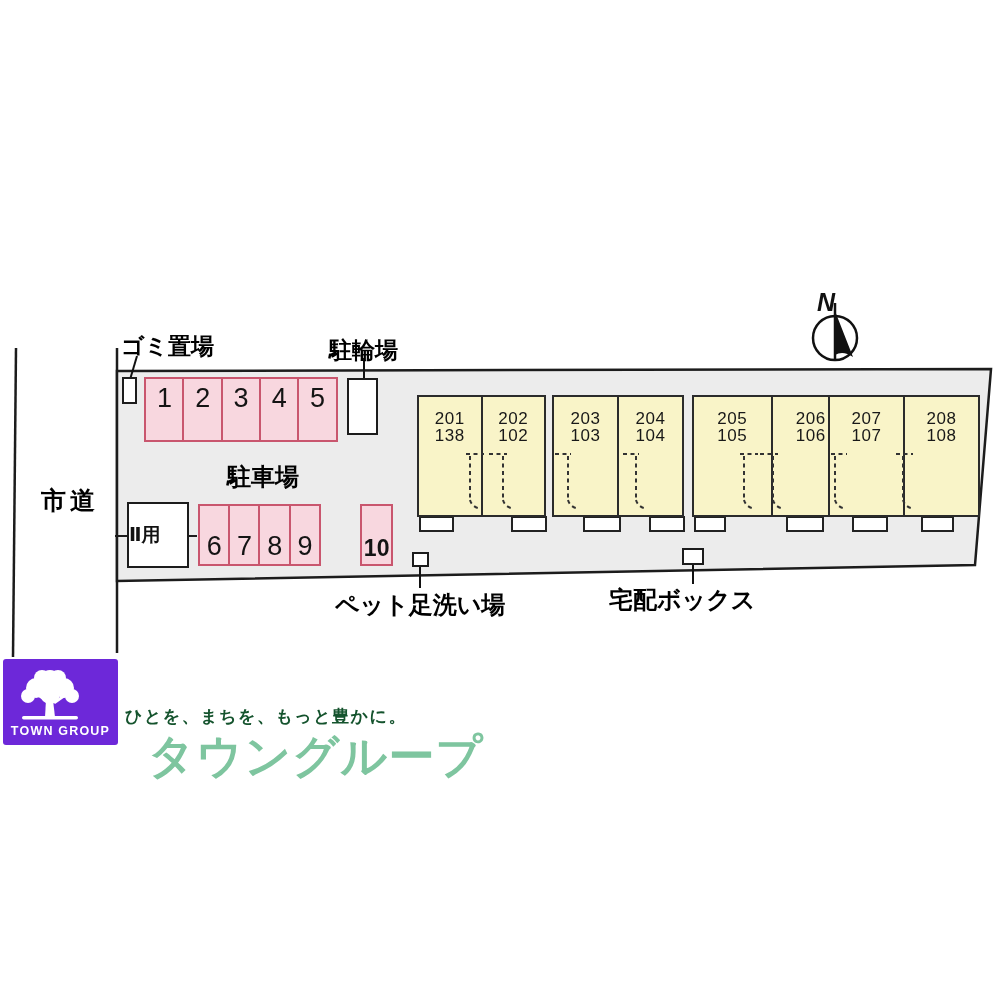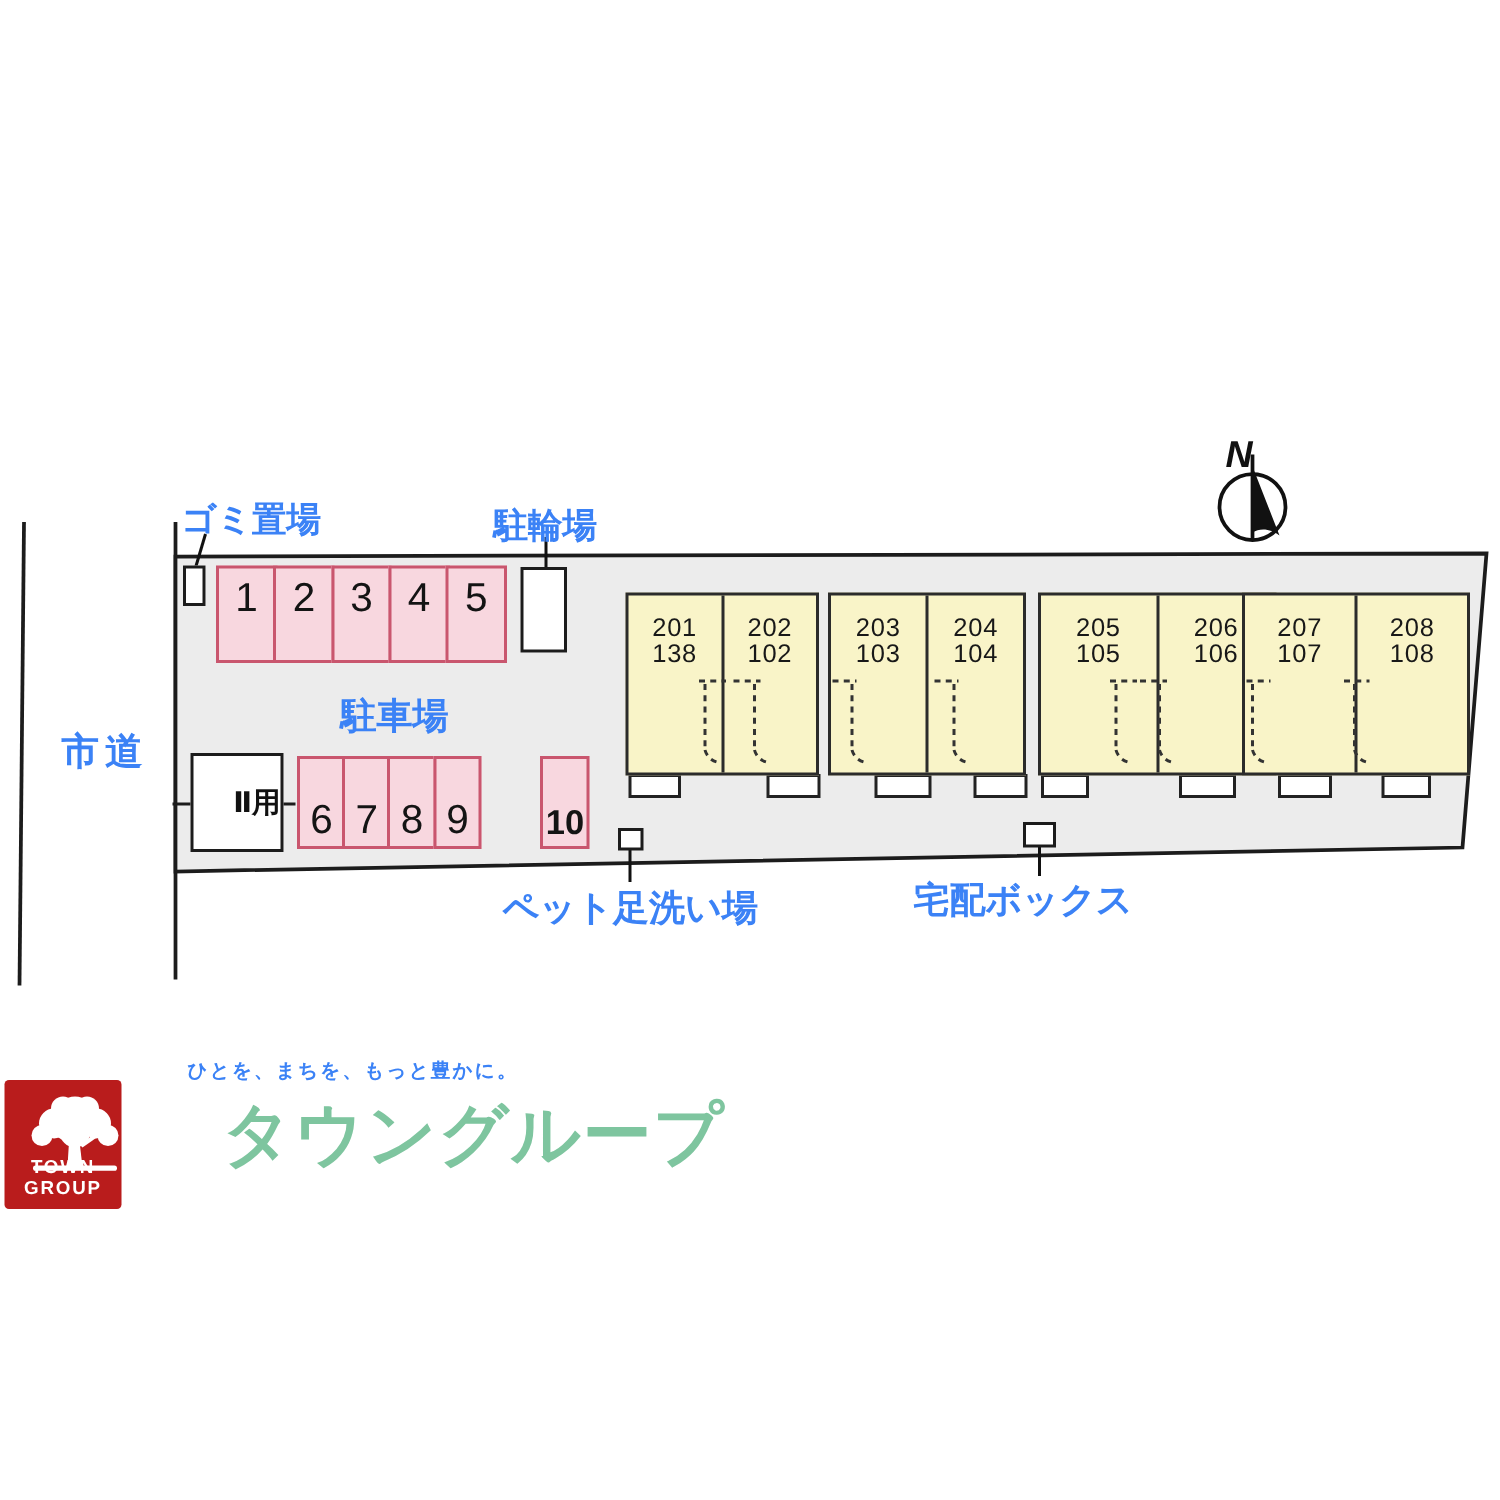--- a/index.html
+++ b/index.html
@@ -1,21 +1,21 @@
 <!DOCTYPE html>
 <html><head>
 <meta charset="utf-8">
 <style>
   html,body{margin:0;padding:0;background:#fff;}
   #canvas{position:relative;width:1000px;height:1000px;background:#ffffff;overflow:hidden;
           font-family:"Liberation Sans","DejaVu Sans",sans-serif;color:#111;}
   svg{display:block;}
   
   #base-svg{position:absolute;left:0;top:0;z-index:0;}
-  .jp-label{position:absolute;z-index:3;font-weight:600;color:#3b82f6;white-space:nowrap;}
+  .jp-label{position:absolute;z-index:3;font-weight:600;color:#000000;white-space:nowrap;}
   .lbl-s{font-size:23px;}
   .lbl-m{font-size:24px;}
   
   .block{position:absolute;top:395px;height:122px;background:#f9f4c8;border:2px solid #2b2b2b;
          box-sizing:border-box;display:flex;z-index:2;}
   .unit{flex:1;position:relative;}
   .unit.divider{border-right:2px solid #2b2b2b;}
   .unit-label{margin-top:13px;text-align:center;font-size:17px;line-height:17px;
               font-weight:500;letter-spacing:.5px;color:#181818;}
   .block .stairs{position:absolute;left:0;top:0;pointer-events:none;}
@@ -23,28 +23,28 @@
   .prow{position:absolute;display:flex;z-index:2;}
   .pcell{flex:1;background:#f8d7df;border:2.5px solid #c9566e;box-sizing:border-box;
          margin-left:-2.5px;display:flex;flex-direction:column;align-items:center;
          font-size:27px;color:#141414;}
   .pcell:first-child{margin-left:0;}
   .prow.top .pcell{justify-content:flex-start;padding-top:4px;}
   .prow.bottom .pcell{justify-content:flex-end;padding-bottom:2px;}
   .pcell.hl{font-weight:700;font-size:23px;padding-bottom:7px;margin-left:39px;}
   
   .wbox{position:absolute;background:#fff;border:2px solid #1c1c1c;box-sizing:border-box;z-index:2;}
-  #reserved-box{display:flex;align-items:center;justify-content:flex-end;font-size:19px;font-weight:600;}
-  
-  #logo-square{position:absolute;left:3px;top:720px;width:78px;height:86px;background:#b91c1c;
+  #reserved-box{display:flex;align-items:center;justify-content:flex-start;font-size:19px;font-weight:600;}
+  
+  #logo-square{position:absolute;left:3px;top:659px;width:115px;height:86px;background:#6d28d9;
                border-radius:3px;z-index:2;}
   #logo-square .town{position:absolute;left:0;right:0;bottom:7px;text-align:center;color:#fff;
                      font-size:12.5px;font-weight:700;letter-spacing:1.2px;}
-  #tagline{position:absolute;left:125px;top:705px;font-size:13px;letter-spacing:1.5px;
-           font-weight:600;color:#3b82f6;z-index:2;}
+  #tagline{position:absolute;left:125px;top:705px;font-size:17px;letter-spacing:1.5px;
+           font-weight:600;color:#14532d;z-index:2;}
   #brand{position:absolute;left:116px;top:726px;font-size:46px;font-weight:700;
          color:#7ec59f;letter-spacing:1px;z-index:2;margin-left:32px;}
 </style>
 </head>
 <body>
 
 <div id="canvas">
 
   <svg id="base-svg" width="1000" height="1000" viewBox="0 0 1000 1000">
 

